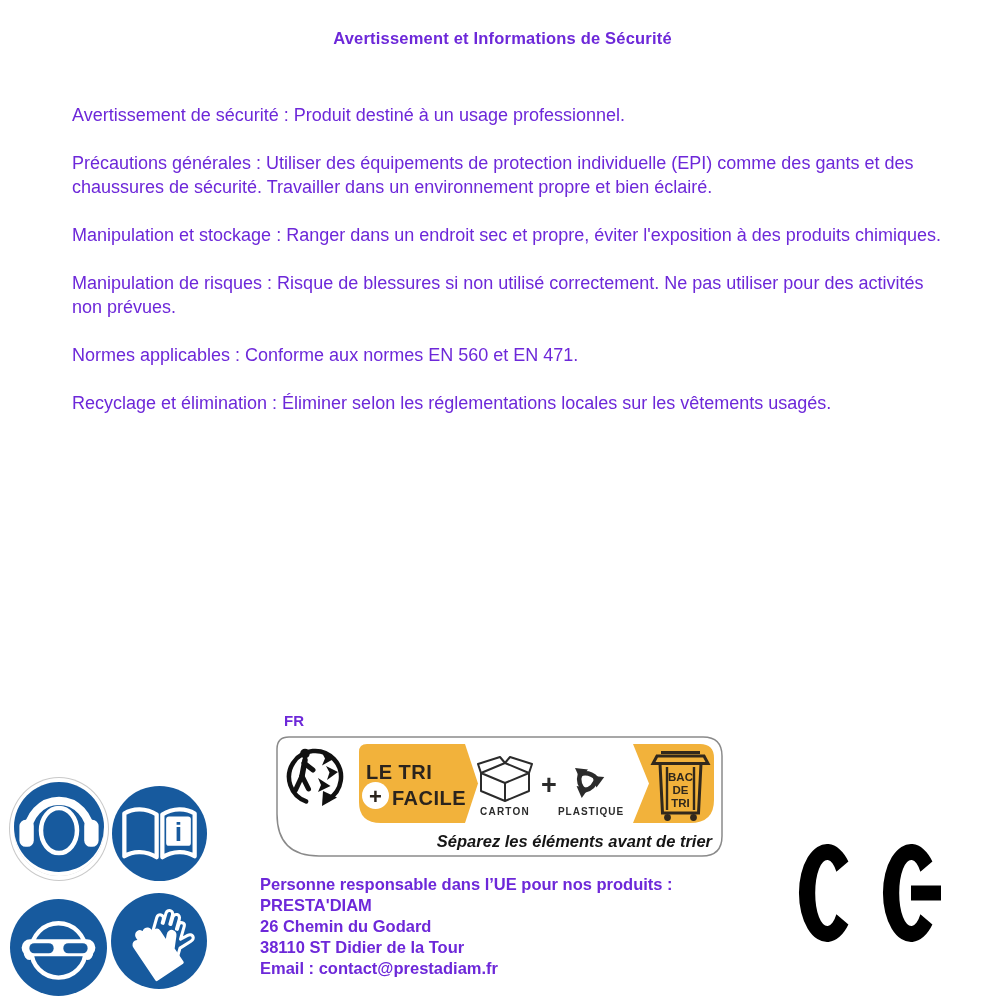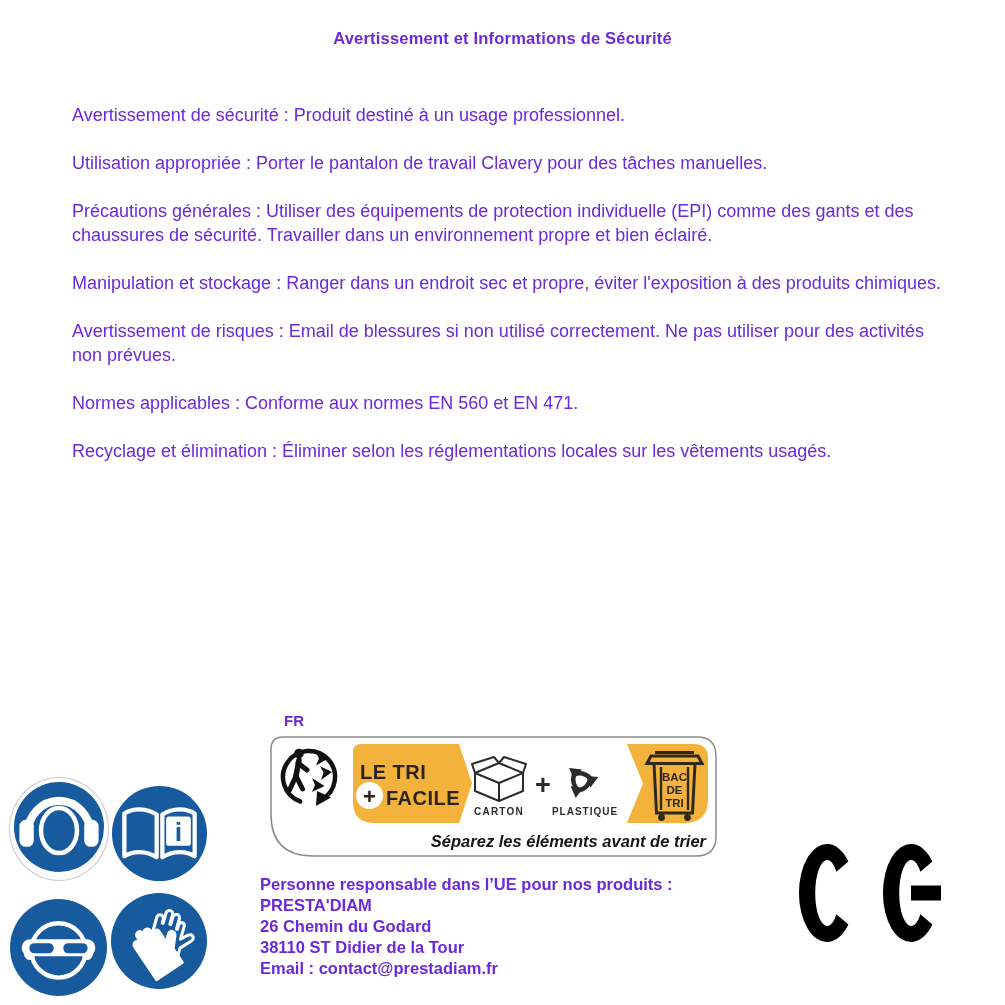--- a/index.html
+++ b/index.html
@@ -3,42 +3,41 @@
 <meta charset="utf-8">
 <style>
   html,body{margin:0;padding:0;background:#ffffff;}
   .canvas{position:relative;width:1005px;height:1005px;background:#ffffff;overflow:hidden;
           font-family:"Liberation Sans",sans-serif;color:#6d28d9;}
   .doc-title{position:absolute;top:29px;left:0;width:1005px;text-align:center;
              font-size:16.5px;font-weight:bold;letter-spacing:.2px;}
   .body-text{position:absolute;top:79px;left:72px;width:882px;font-size:18px;line-height:24px;margin-top:24px;}
   .body-text p{margin:0 0 24px 0;}
   .fr-label{position:absolute;left:284px;top:712px;font-size:15px;font-weight:bold;}
-  .banner{position:absolute;left:270px;top:736px;text-align:right;}
+  .banner{position:absolute;left:276px;top:736px;text-align:right;}
   .blue-icon{position:absolute;border-radius:50%;}
   .ring{box-shadow:0 0 0 4px #fff,0 0 0 5px #c9c9c9;}
   .contact{position:absolute;left:260px;top:874px;width:480px;text-align:left;
            font-size:16.5px;font-weight:bold;line-height:21px;}
   .contact div{white-space:nowrap;}
   .ce{position:absolute;left:797px;top:841px;}
   svg text{font-family:"Liberation Sans",sans-serif;}
 </style>
 </head>
 <body>
 
 <div class="canvas">
 
   <div class="doc-title">Avertissement et Informations de Sécurité</div>
 
   <div class="body-text">
     <p>Avertissement de sécurité : Produit destiné à un usage professionnel.</p>
-    <p>Utilisation appropriée : Porter le pantalon de travail Clavery pour des tâches manuelles.</p>
     <p>Précautions générales : Utiliser des équipements de protection individuelle (EPI) comme des gants et des chaussures de sécurité. Travailler dans un environnement propre et bien éclairé.</p>
     <p>Manipulation et stockage : Ranger dans un endroit sec et propre, éviter l'exposition à des produits chimiques.</p>
-    <p>Avertissement de risques : Email de blessures si non utilisé correctement. Ne pas utiliser pour des activités non prévues.</p>
+    <p>Manipulation de risques : Risque de blessures si non utilisé correctement. Ne pas utiliser pour des activités non prévues.</p>
     <p>Normes applicables : Conforme aux normes EN 560 et EN 471.</p>
     <p>Recyclage et élimination : Éliminer selon les réglementations locales sur les vêtements usagés.</p>
   </div>
 
   <div class="fr-label">FR</div>
 
   <div class="banner">
     <svg width="447" height="121" viewBox="0 0 447 121">
       <defs>
         <g id="rseg">

